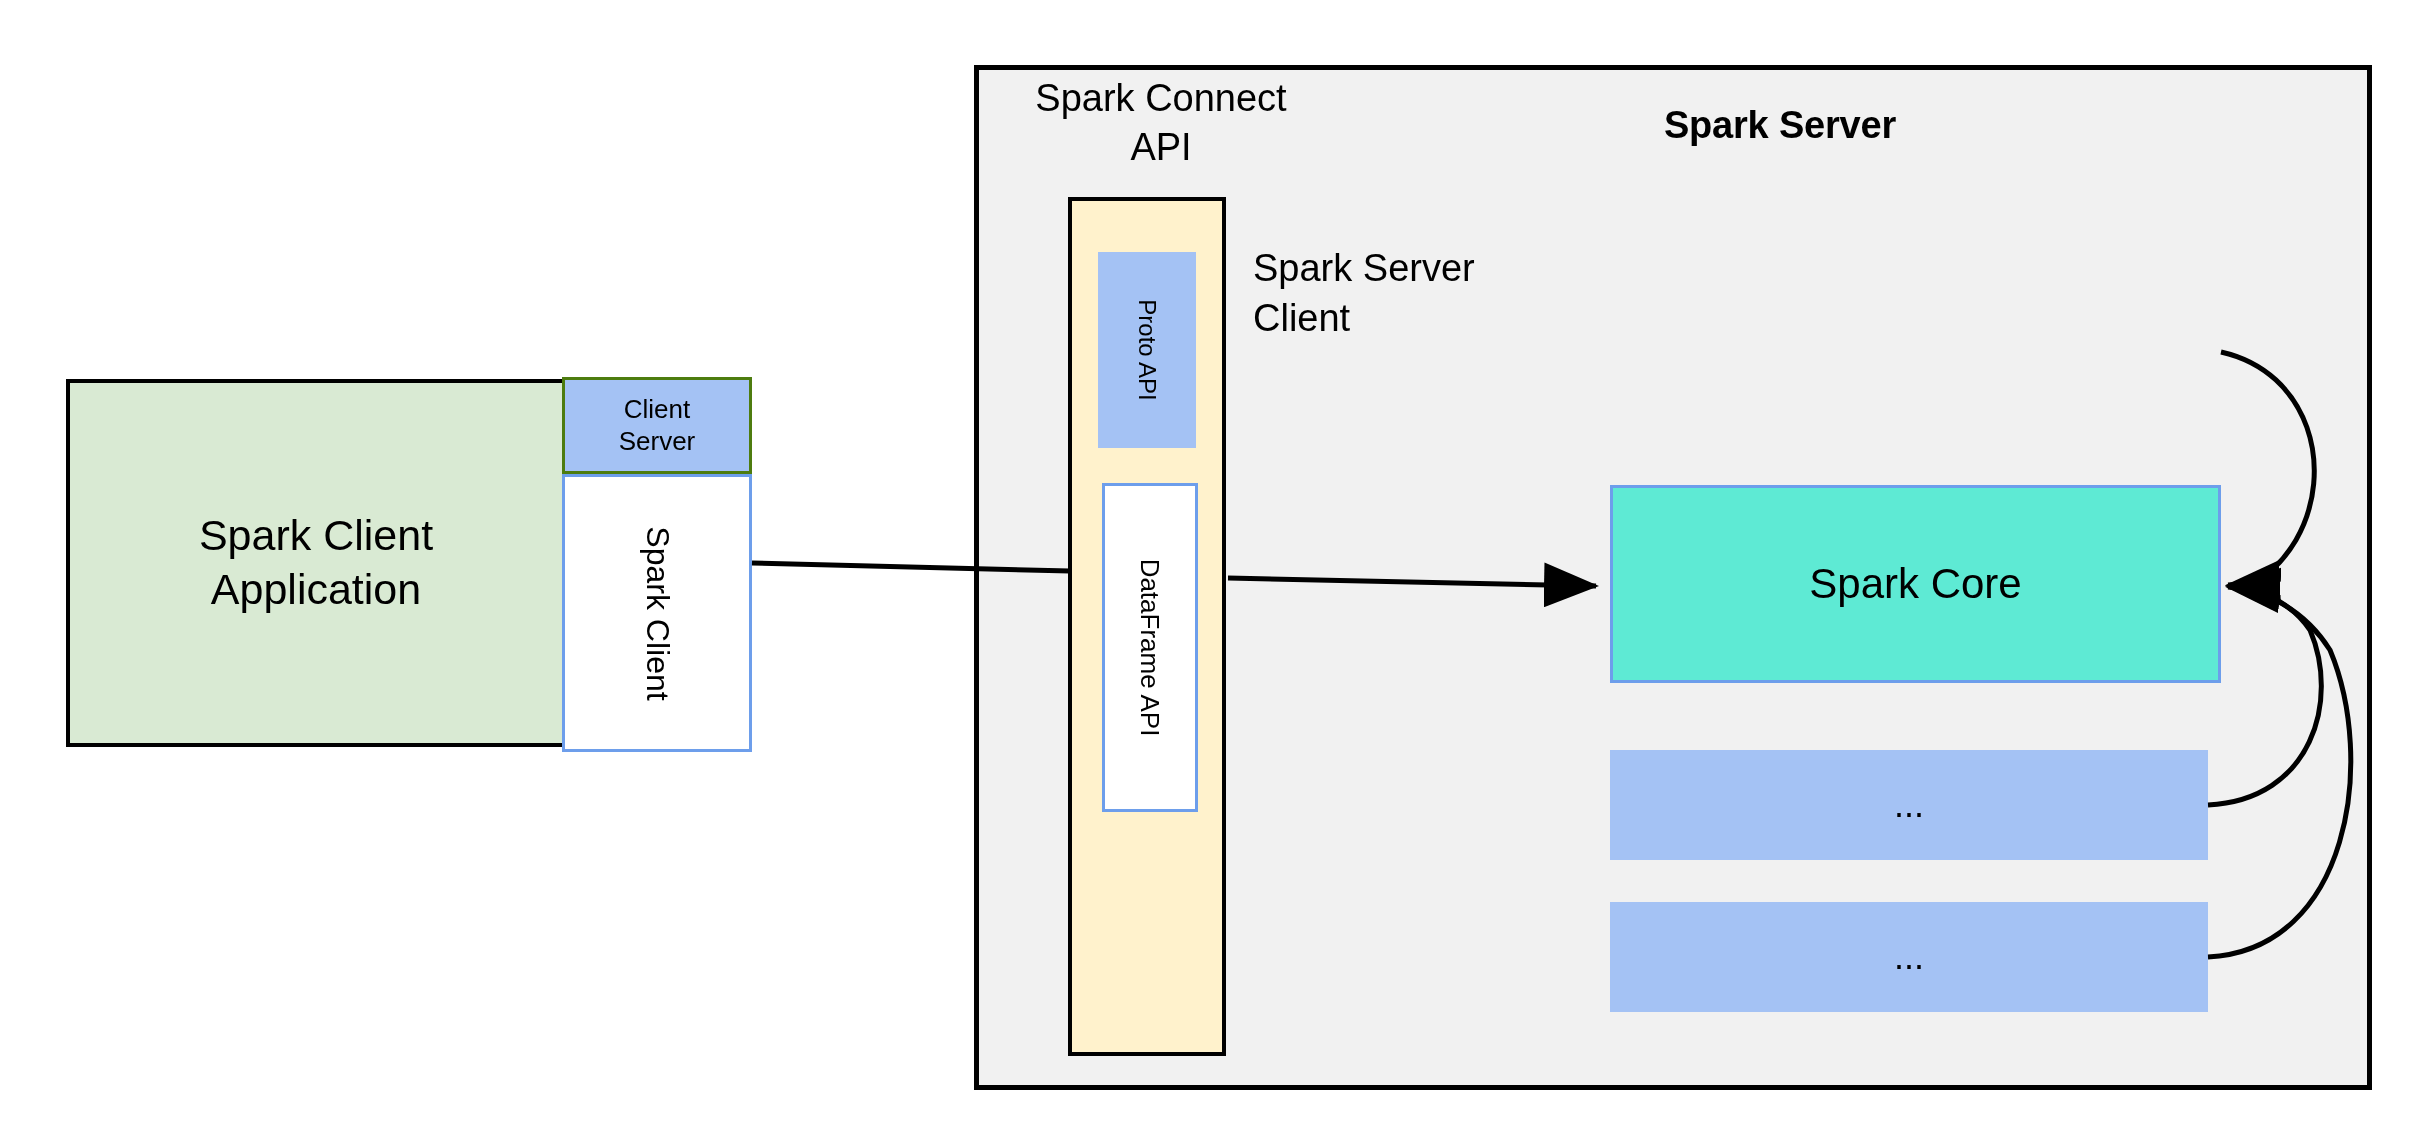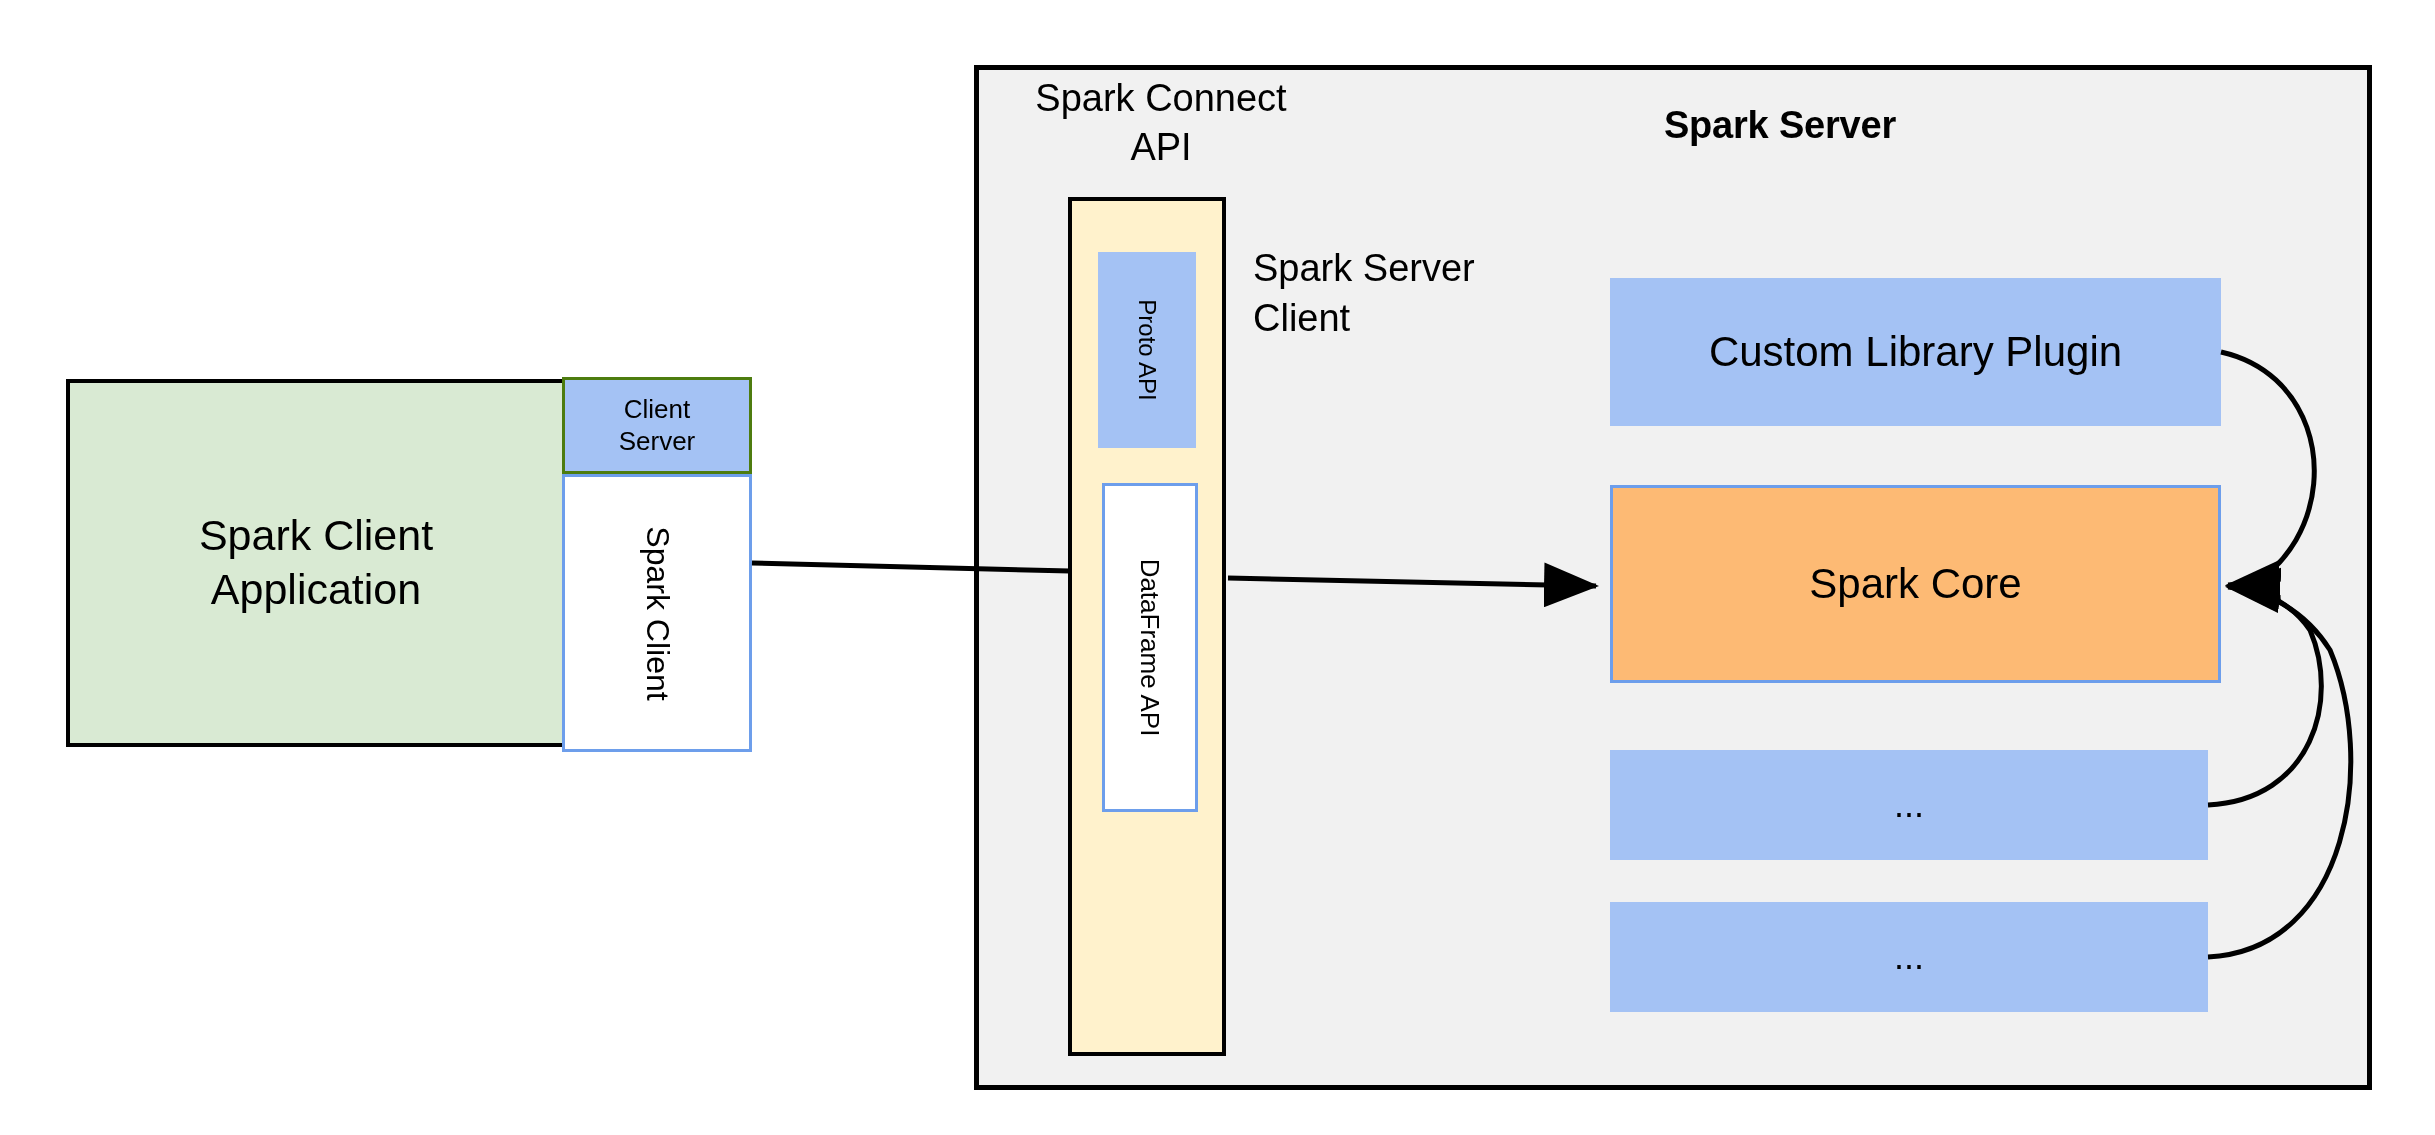--- a/index.html
+++ b/index.html
@@ -110,21 +110,21 @@
     z-index: 5;
   }
 
   
   .comp {
     position: absolute; box-sizing: border-box;
     display: flex; align-items: center; justify-content: center;
     z-index: 3;
   }
   .comp.blue { background: #a4c2f4; }
-  .comp.white { background: #fdba74; border: 3px solid #6d9eeb; text-align: center; }
+  .comp.white { background: #5eead4; border: 3px solid #6d9eeb; text-align: center; }
   #comp-plugin { left: 1610px; top: 278px; width: 611px; height: 148px; font-size: 42px; }
   #comp-core   { left: 1610px; top: 485px; width: 611px; height: 198px; font-size: 42px; }
   #comp-dots1  { left: 1610px; top: 750px; width: 598px; height: 110px; font-size: 36px; }
   #comp-dots2  { left: 1610px; top: 902px; width: 598px; height: 110px; font-size: 36px; }
 
   
   #connectors {
     position: absolute; left: 0; top: 0;
     width: 2435px; height: 1135px;
     z-index: 6;
@@ -173,23 +173,20 @@
 
   <div class="box" id="dataframe-api">
     <span class="vtext">DataFrame API</span>
   </div>
 
   <div class="box" id="server-library-label">
     <span>Spark Server</span><br>
     <span>Client</span>
   </div>
 
-  <div class="comp blue" id="comp-plugin">
-    <span>Custom Library Plugin</span>
-  </div>
   <div class="comp white" id="comp-core">
     <span>Spark Core</span>
   </div>
   <div class="comp blue" id="comp-dots1">
     <span>...</span>
   </div>
   <div class="comp blue" id="comp-dots2">
     <span>...</span>
   </div>
 

